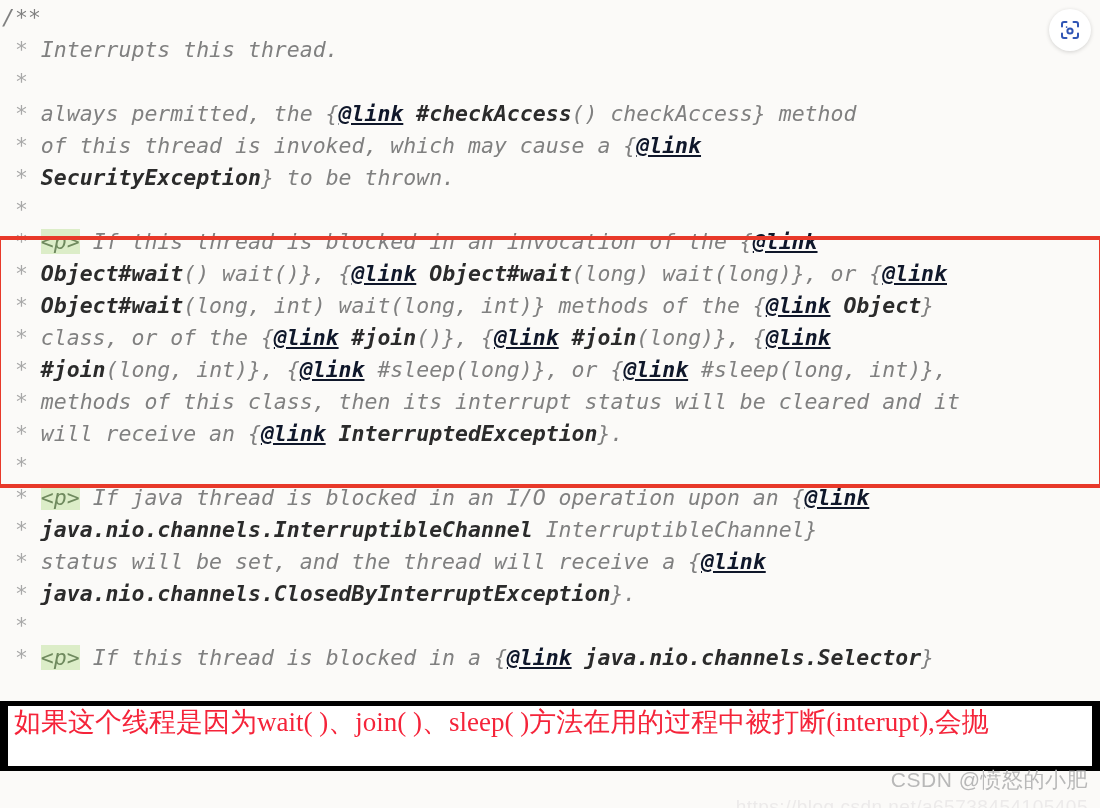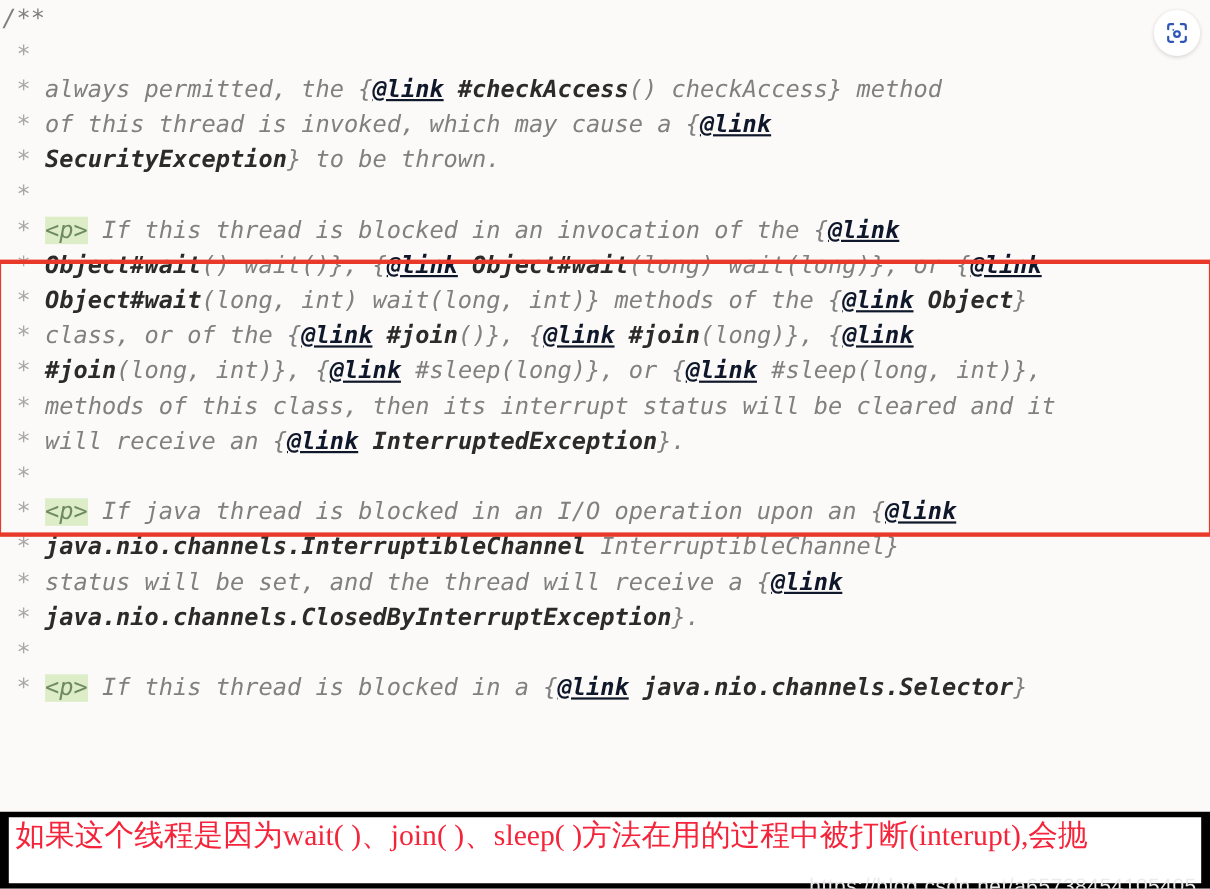--- a/index.html
+++ b/index.html
@@ -75,21 +75,21 @@
     display: flex;
     align-items: center;
     justify-content: center;
   }
   #scan-btn svg { display: block; }
 
   
   #annotation {
     position: absolute;
     left: 0;
-    top: 738px;
+    top: 701px;
     width: 1100px;
     height: 70px;
     background: #ffffff;
     border: 5px solid #000000;
     border-left-width: 8px;
     border-right-width: 8px;
     overflow: hidden;
   }
   .ann-line {
     font-family: "Liberation Serif", "DejaVu Serif", serif;
@@ -125,20 +125,21 @@
 </style>
 </head>
 <body>
 
 <div id="root">
 
   <div id="code">
 
     <div class="line"><span class="slash">/**</span></div>
 
+    <div class="line"><span class="ast"> *</span><span class="txt"> Interrupts this thread.</span></div>
 
     <div class="line"><span class="ast"> *</span></div>
 
 
     <div class="line"><span class="ast"> * </span><span class="txt">always permitted, the {</span><span class="lnk">@link</span><span class="txt"> </span><span class="strong">#checkAccess</span><span class="txt">() checkAccess} method</span></div>
 
     <div class="line"><span class="ast"> * </span><span class="txt">of this thread is invoked, which may cause a {</span><span class="lnk">@link</span></div>
 
     <div class="line"><span class="ast"> * </span><span class="strong">SecurityException</span><span class="txt">} to be thrown.</span></div>
 
@@ -187,15 +188,16 @@
         <circle cx="12" cy="13" r="2.6"></circle>
         <circle cx="8.6" cy="9.1" r="0.85" fill="#2f55b5" stroke="none"></circle>
       </svg>
     </span>
   </div>
 
   <div id="annotation">
     <div class="ann-line">如果这个线程是因为wait( )、join( )、sleep( )方法在用的过程中被打断(interupt),会抛</div>
   </div>
 
+  <div id="watermark">CSDN @愤怒的小肥</div>
   <div id="watermark-url">https://blog.csdn.net/a65738454105405</div>
 
 </div>
 
 </body></html>

